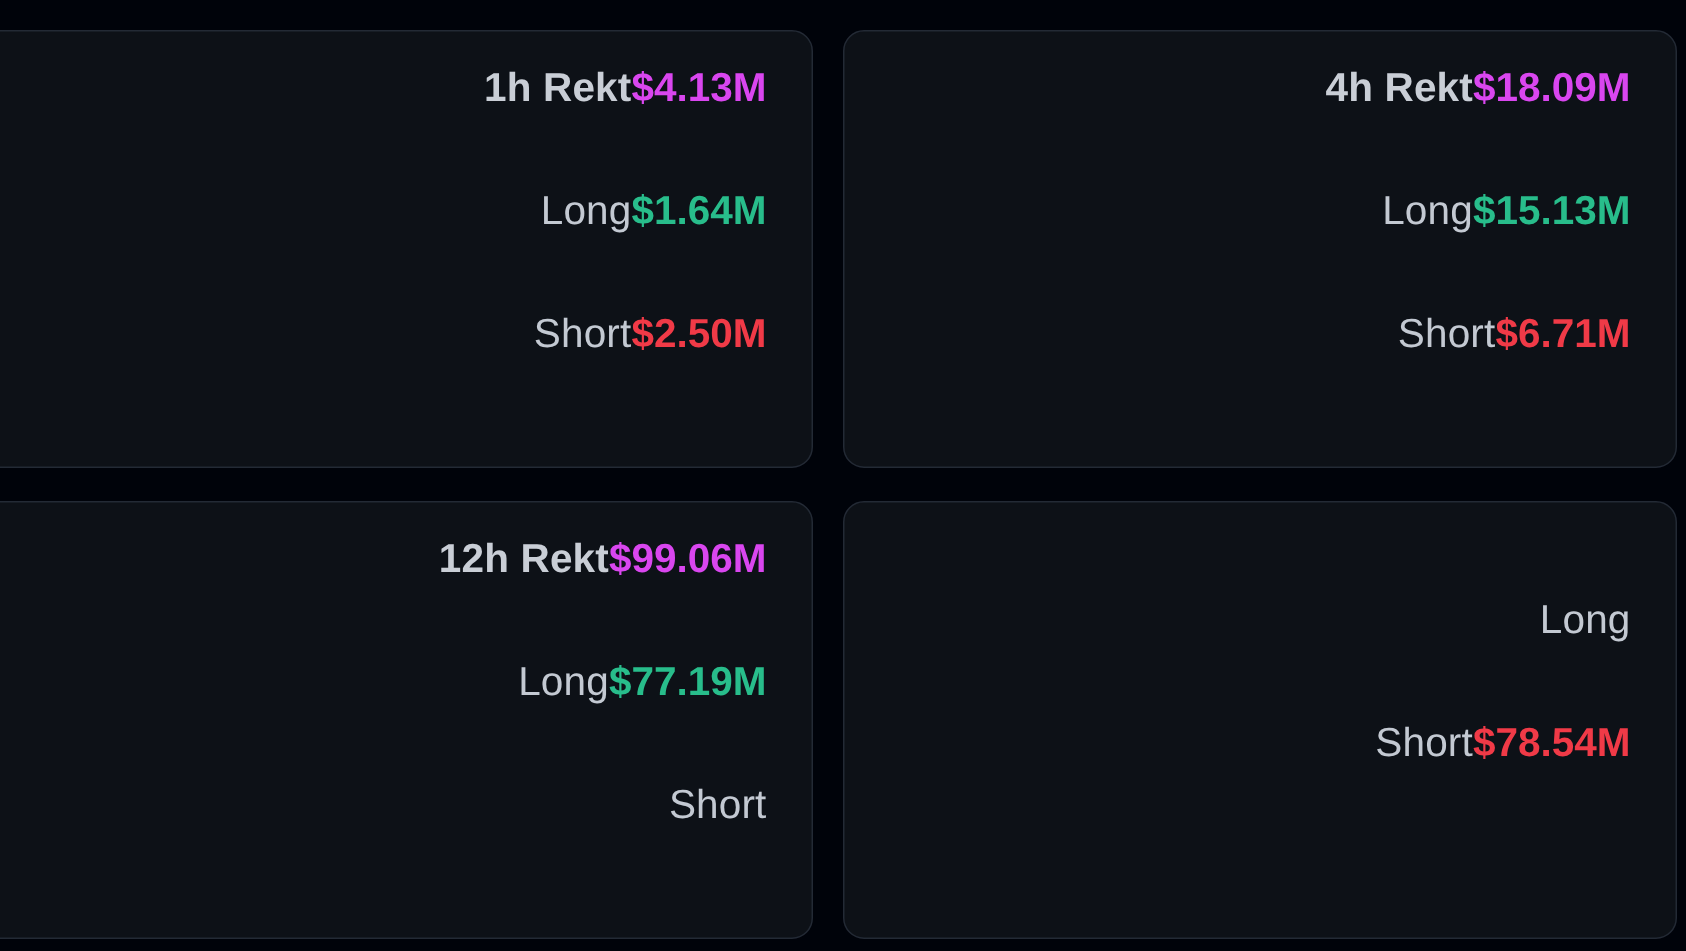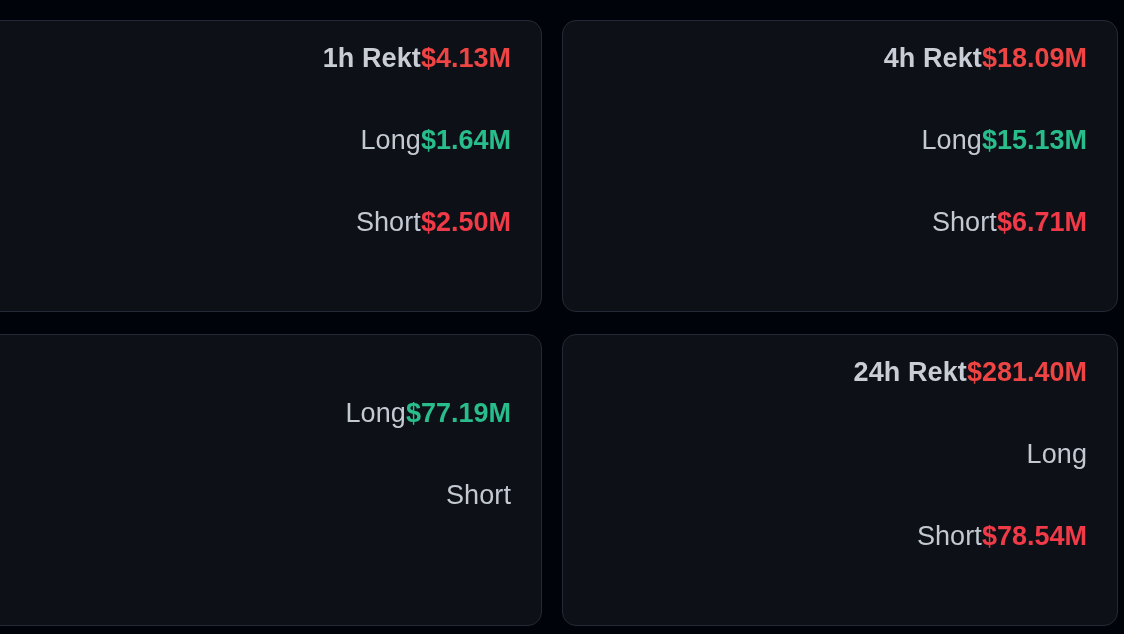--- a/index.html
+++ b/index.html
@@ -59,21 +59,21 @@
     font-weight: 700;
     color: #c9ced6;
   }
 
   .stat-value {
     font-size: 27px;
     font-weight: 700;
     white-space: nowrap;
     text-align: right;
   }
-  .stat-value.total  { color: #ef4444; }
+  .stat-value.total  { color: #d946ef; }
   .stat-value.long   { color: #28bd8b; }
   .stat-value.short  { color: #f03a47; }
 </style>
 </head>
 <body>
 
 <div class="rekt-grid">
 
   <div class="rekt-card">
     <div class="stat-row">
@@ -100,33 +100,33 @@
       <span class="stat-value long">$15.13M</span>
     </div>
     <div class="stat-row">
       <span class="stat-label">Short</span>
       <span class="stat-value short">$6.71M</span>
     </div>
   </div>
 
   <div class="rekt-card">
     <div class="stat-row">
+      <span class="stat-label is-title">12h Rekt</span>
+      <span class="stat-value total">$99.06M</span>
+    </div>
+    <div class="stat-row">
       <span class="stat-label">Long</span>
       <span class="stat-value long">$77.19M</span>
     </div>
     <div class="stat-row">
       <span class="stat-label">Short</span>
     </div>
   </div>
 
   <div class="rekt-card">
-    <div class="stat-row">
-      <span class="stat-label is-title">24h Rekt</span>
-      <span class="stat-value total">$281.40M</span>
-    </div>
     <div class="stat-row">
       <span class="stat-label">Long</span>
     </div>
     <div class="stat-row">
       <span class="stat-label">Short</span>
       <span class="stat-value short">$78.54M</span>
     </div>
   </div>
 
 </div>

